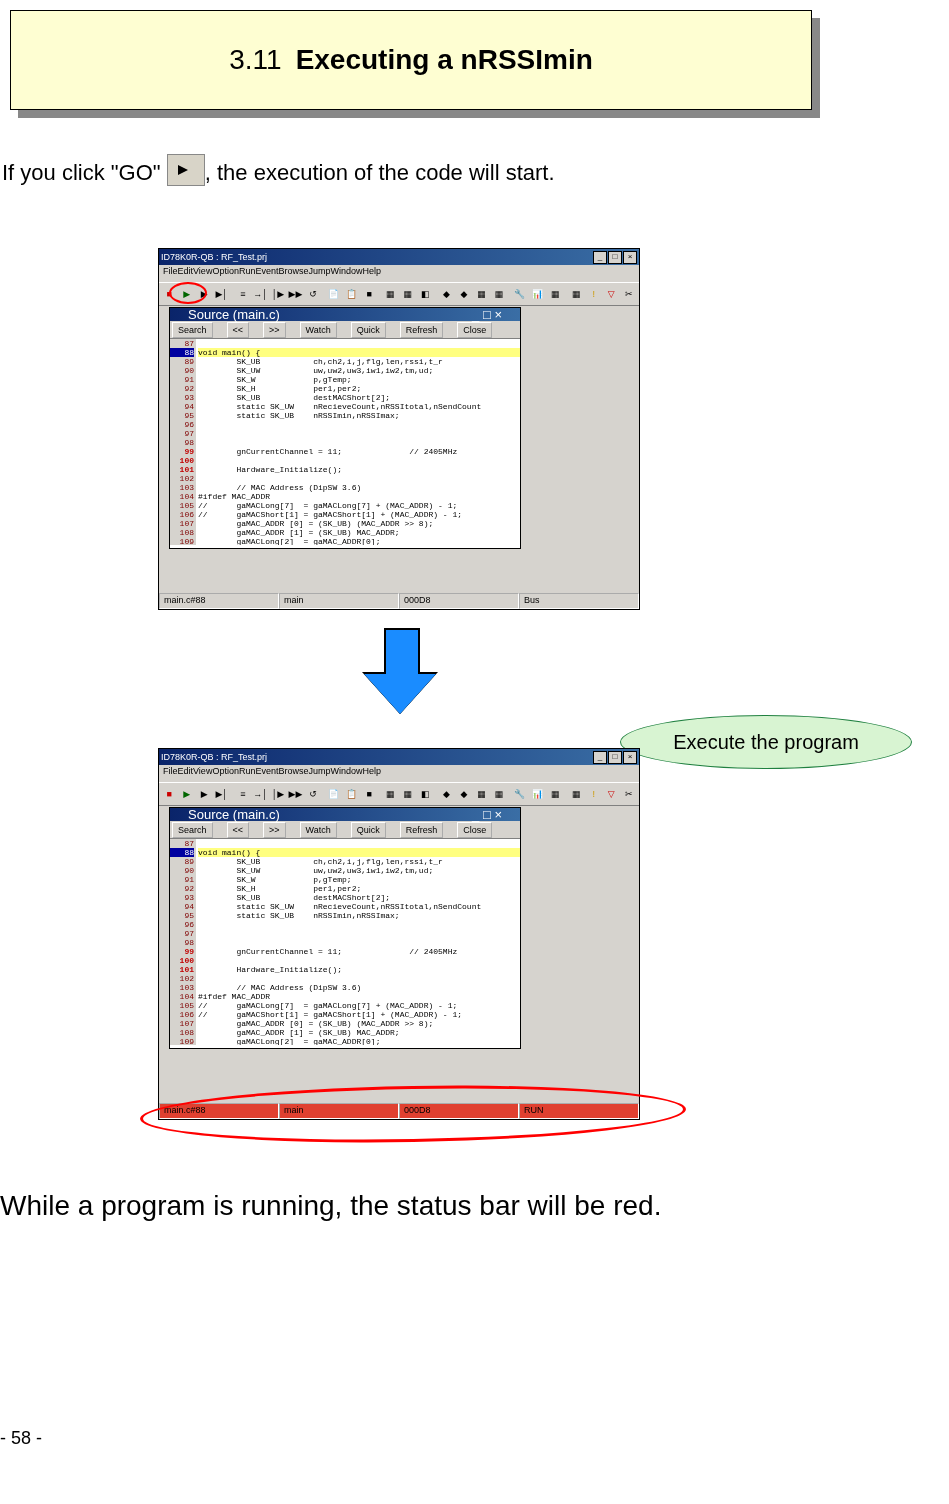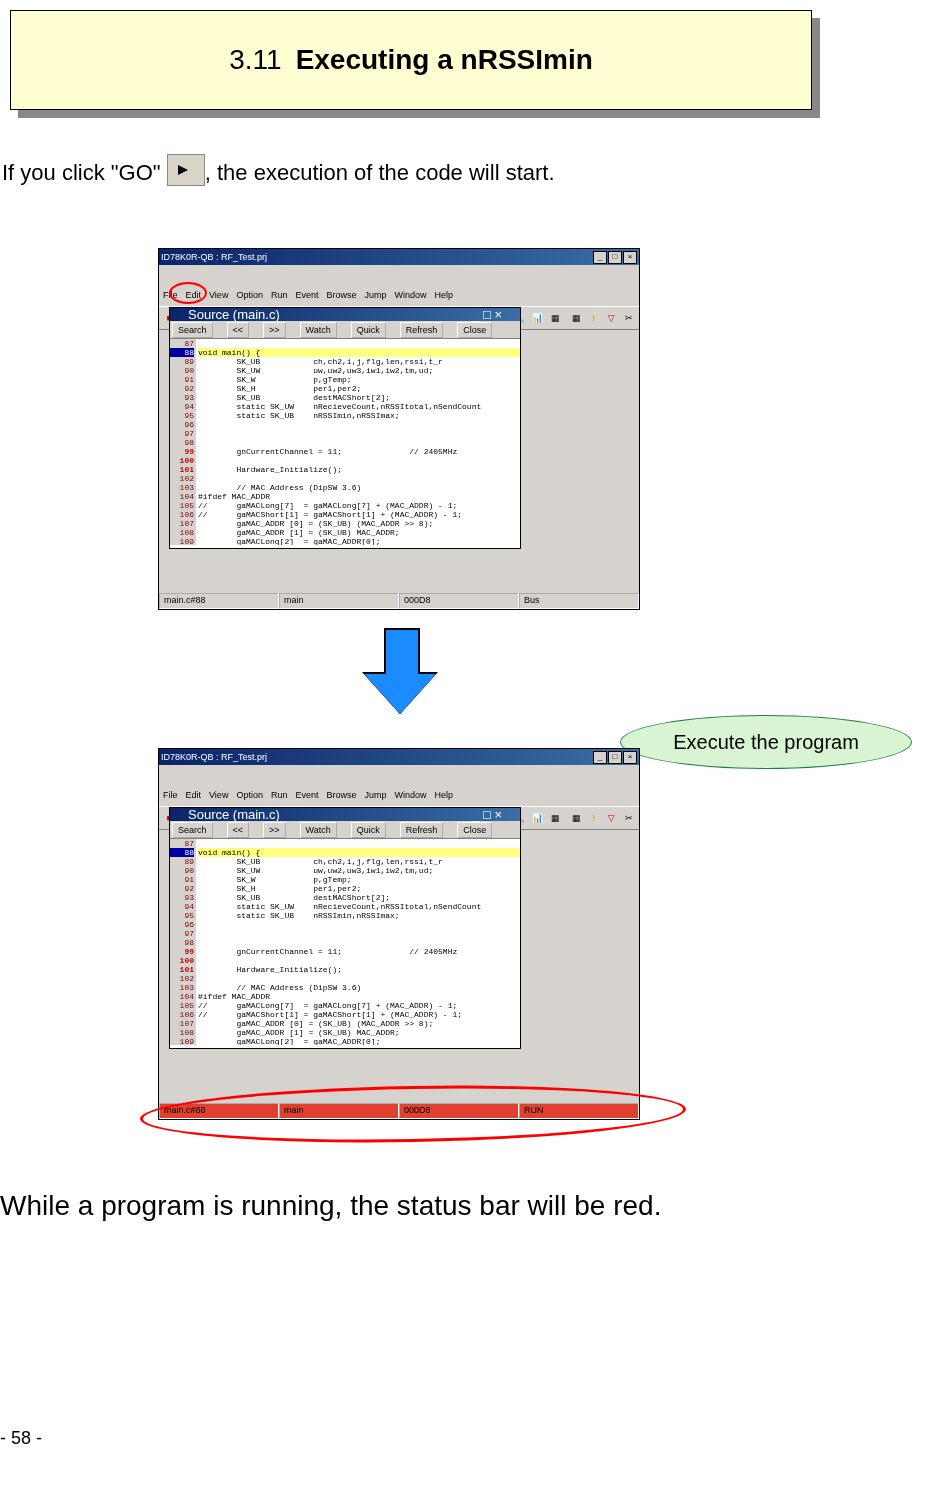--- a/index.html
+++ b/index.html
@@ -93,25 +93,23 @@
     justify-content: space-between;
     font-size: 9px;
   }
   .titlebar .win-btns { display:flex; gap:1px; }
   .titlebar .wb { width:12px;height:11px;background:#d6d3ce;border:1px solid #000;font-size:8px;line-height:9px;text-align:center;color:#000; }
 
   .menubar {
     height: 15px;
     background: #d6d3ce;
     display: flex;
-    gap: 8px;
     padding: 1px 4px;
     font-size: 9px;
     color:#000;
-    margin-top:24px;
   }
   .toolbar {
     height: 20px;
     background: #d6d3ce;
     display: flex;
     align-items: center;
     padding: 1px 2px;
     gap: 1px;
     border-top:1px solid #fff;
     border-bottom:1px solid #808080;

